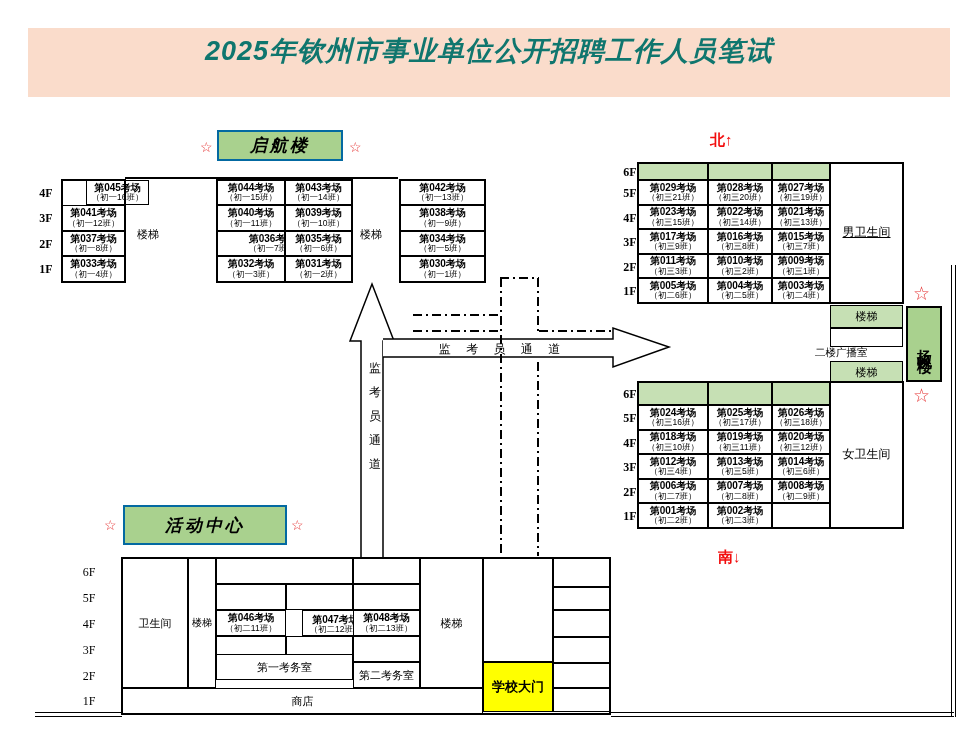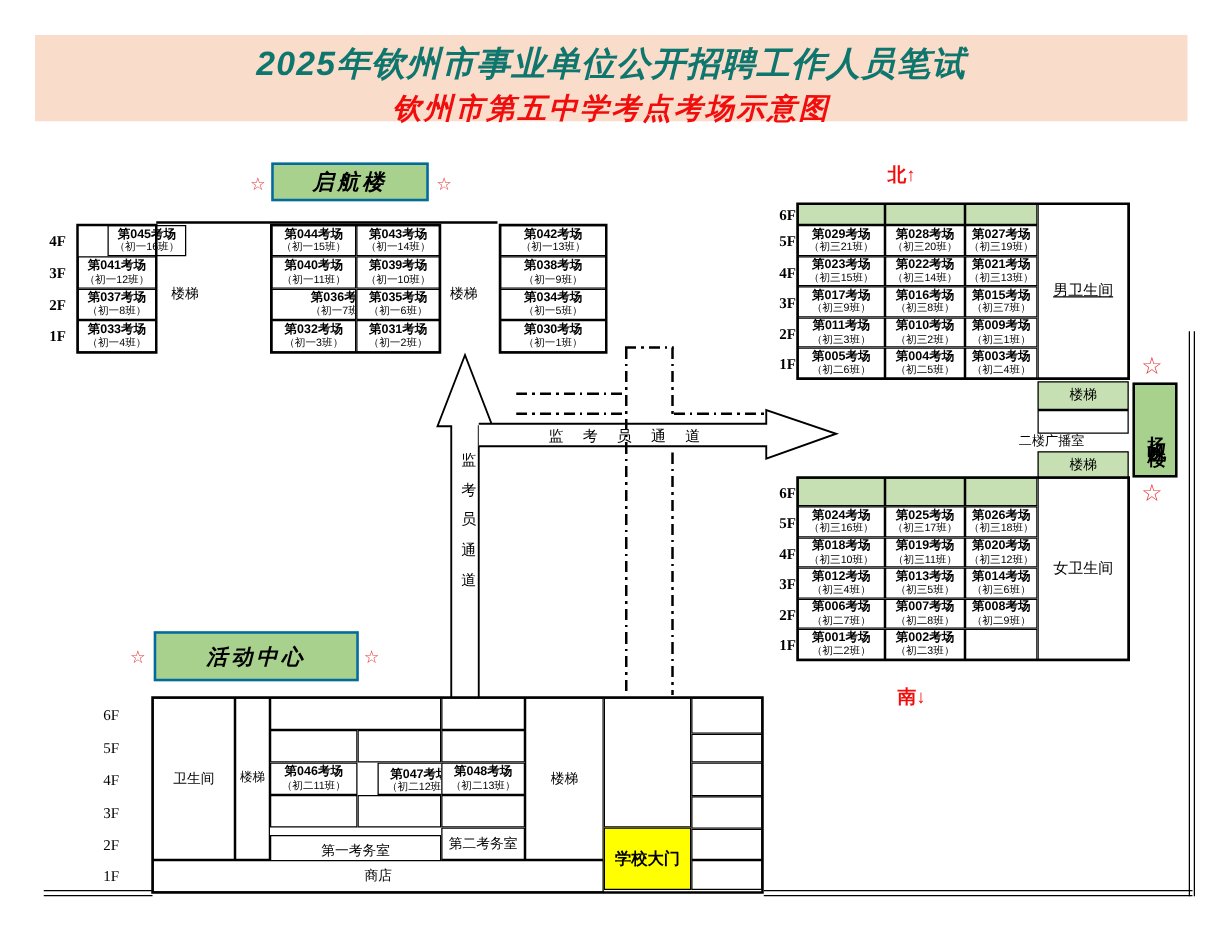--- a/index.html
+++ b/index.html
@@ -31,21 +31,20 @@
         background:repeating-linear-gradient(180deg,#000 0 9px,transparent 9px 13px,#000 13px 15px,transparent 15px 19px);}
   .dbl-h{position:absolute;height:5px;border-top:1.5px solid #000;border-bottom:1.5px solid #000;box-sizing:border-box;}
   .dbl-v{position:absolute;width:5px;border-left:1.5px solid #000;border-right:1.5px solid #000;box-sizing:border-box;}
   .vtext{writing-mode:vertical-rl;text-orientation:upright;}
 </style>
 </head>
 <body>
 
 <div class="abs banner" style="left:28px;top:28px;width:922px;height:69px;">
   <div class="t1">2025年钦州市事业单位公开招聘工作人员笔试</div>
-  <div class="t2">钦州市第五中学考点考场示意图</div>
 </div>
 
 <div class="abs compass" style="left:710px;top:131px;">北↑</div>
 <div class="abs compass" style="left:718px;top:548px;">南↓</div>
 
 <div class="abs star" style="left:200px;top:140px;">☆</div>
 <div class="abs namebox" style="left:217px;top:130px;width:126px;height:31px;">启航楼</div>
 <div class="abs star" style="left:349px;top:140px;">☆</div>
 
 <div class="floor" style="left:34px;top:186px;">4F</div>
@@ -359,21 +358,21 @@
 </div>
 <div class="cell" style="left:353px;top:610px;width:67px;height:26px;">
   <div class="rn">第048考场</div>
   <div class="rc">（初二13班）</div>
 </div>
 
 <div class="cell" style="left:216px;top:636px;width:70px;height:26px;"></div>
 <div class="cell" style="left:286px;top:636px;width:67px;height:26px;"></div>
 <div class="cell" style="left:353px;top:636px;width:67px;height:26px;"></div>
 
-<div class="cell" style="left:216px;top:668px;width:137px;height:26px;">
+<div class="cell" style="left:216px;top:654px;width:137px;height:26px;">
   <div class="lbl">第一考务室</div>
 </div>
 <div class="cell" style="left:353px;top:662px;width:67px;height:26px;">
   <div class="lbl">第二考务室</div>
 </div>
 
 <div class="cell" style="left:420px;top:558px;width:63px;height:130px;">
   <div class="lbl">楼梯</div>
 </div>
 

